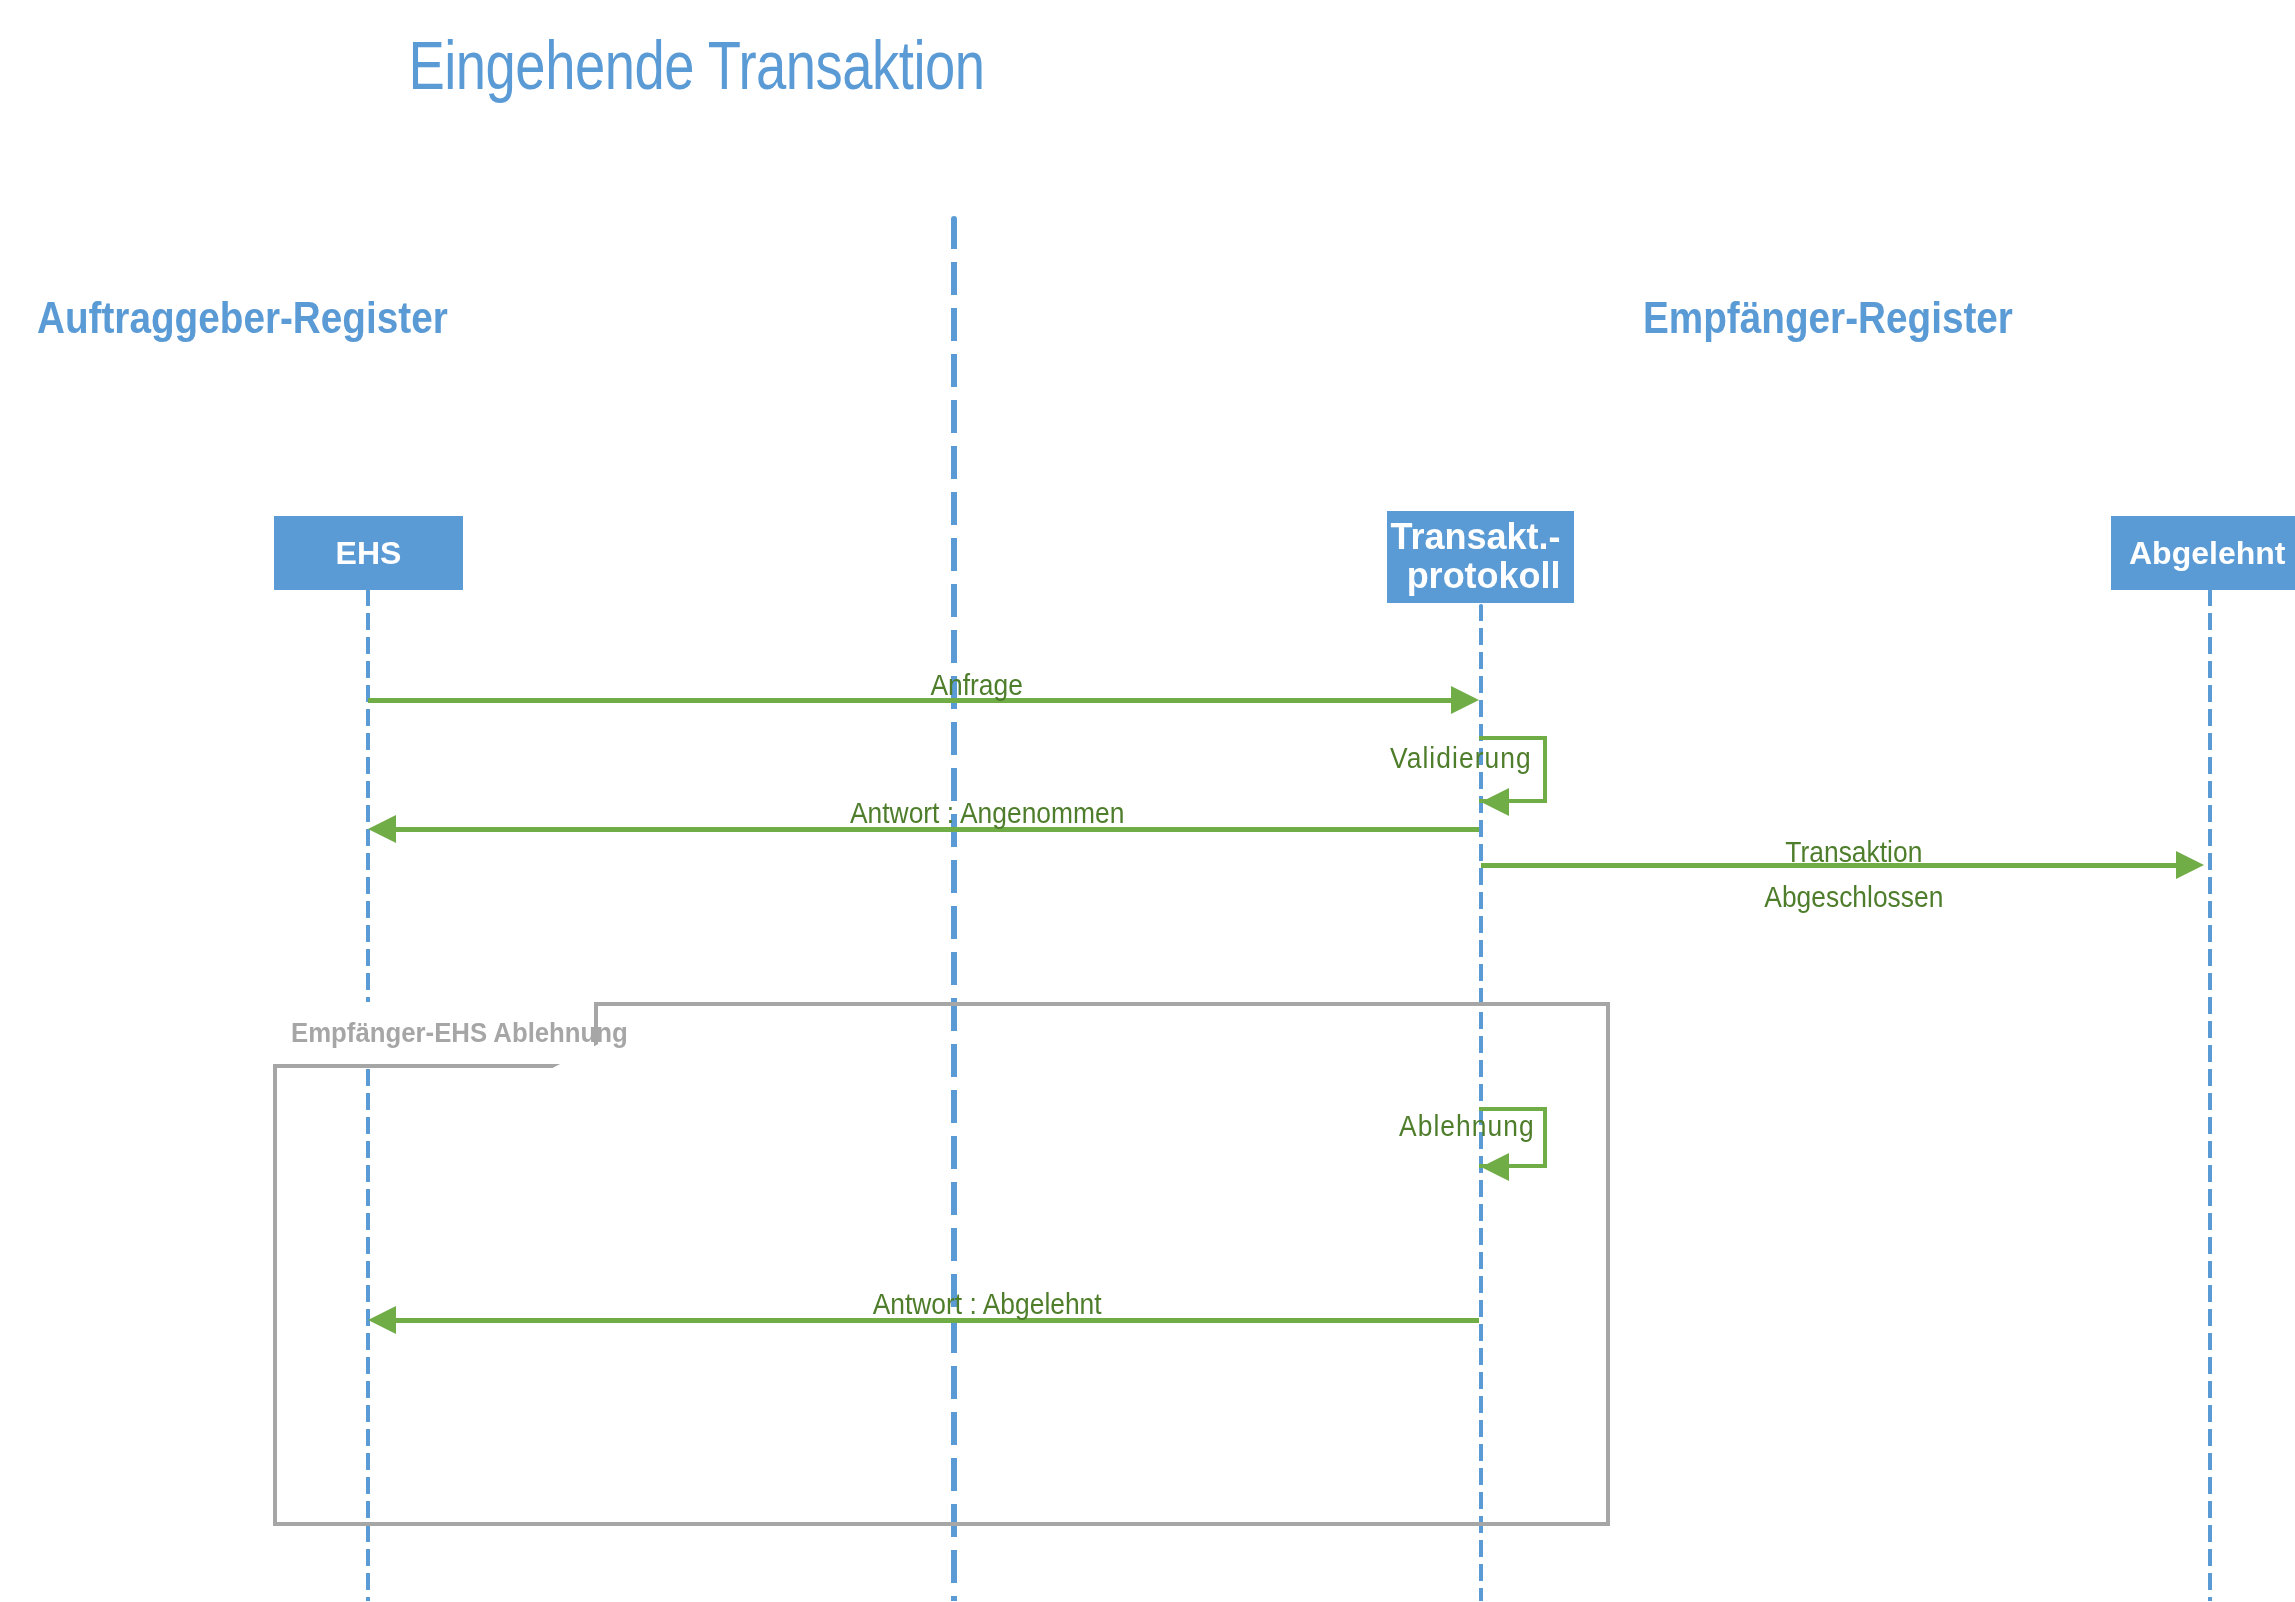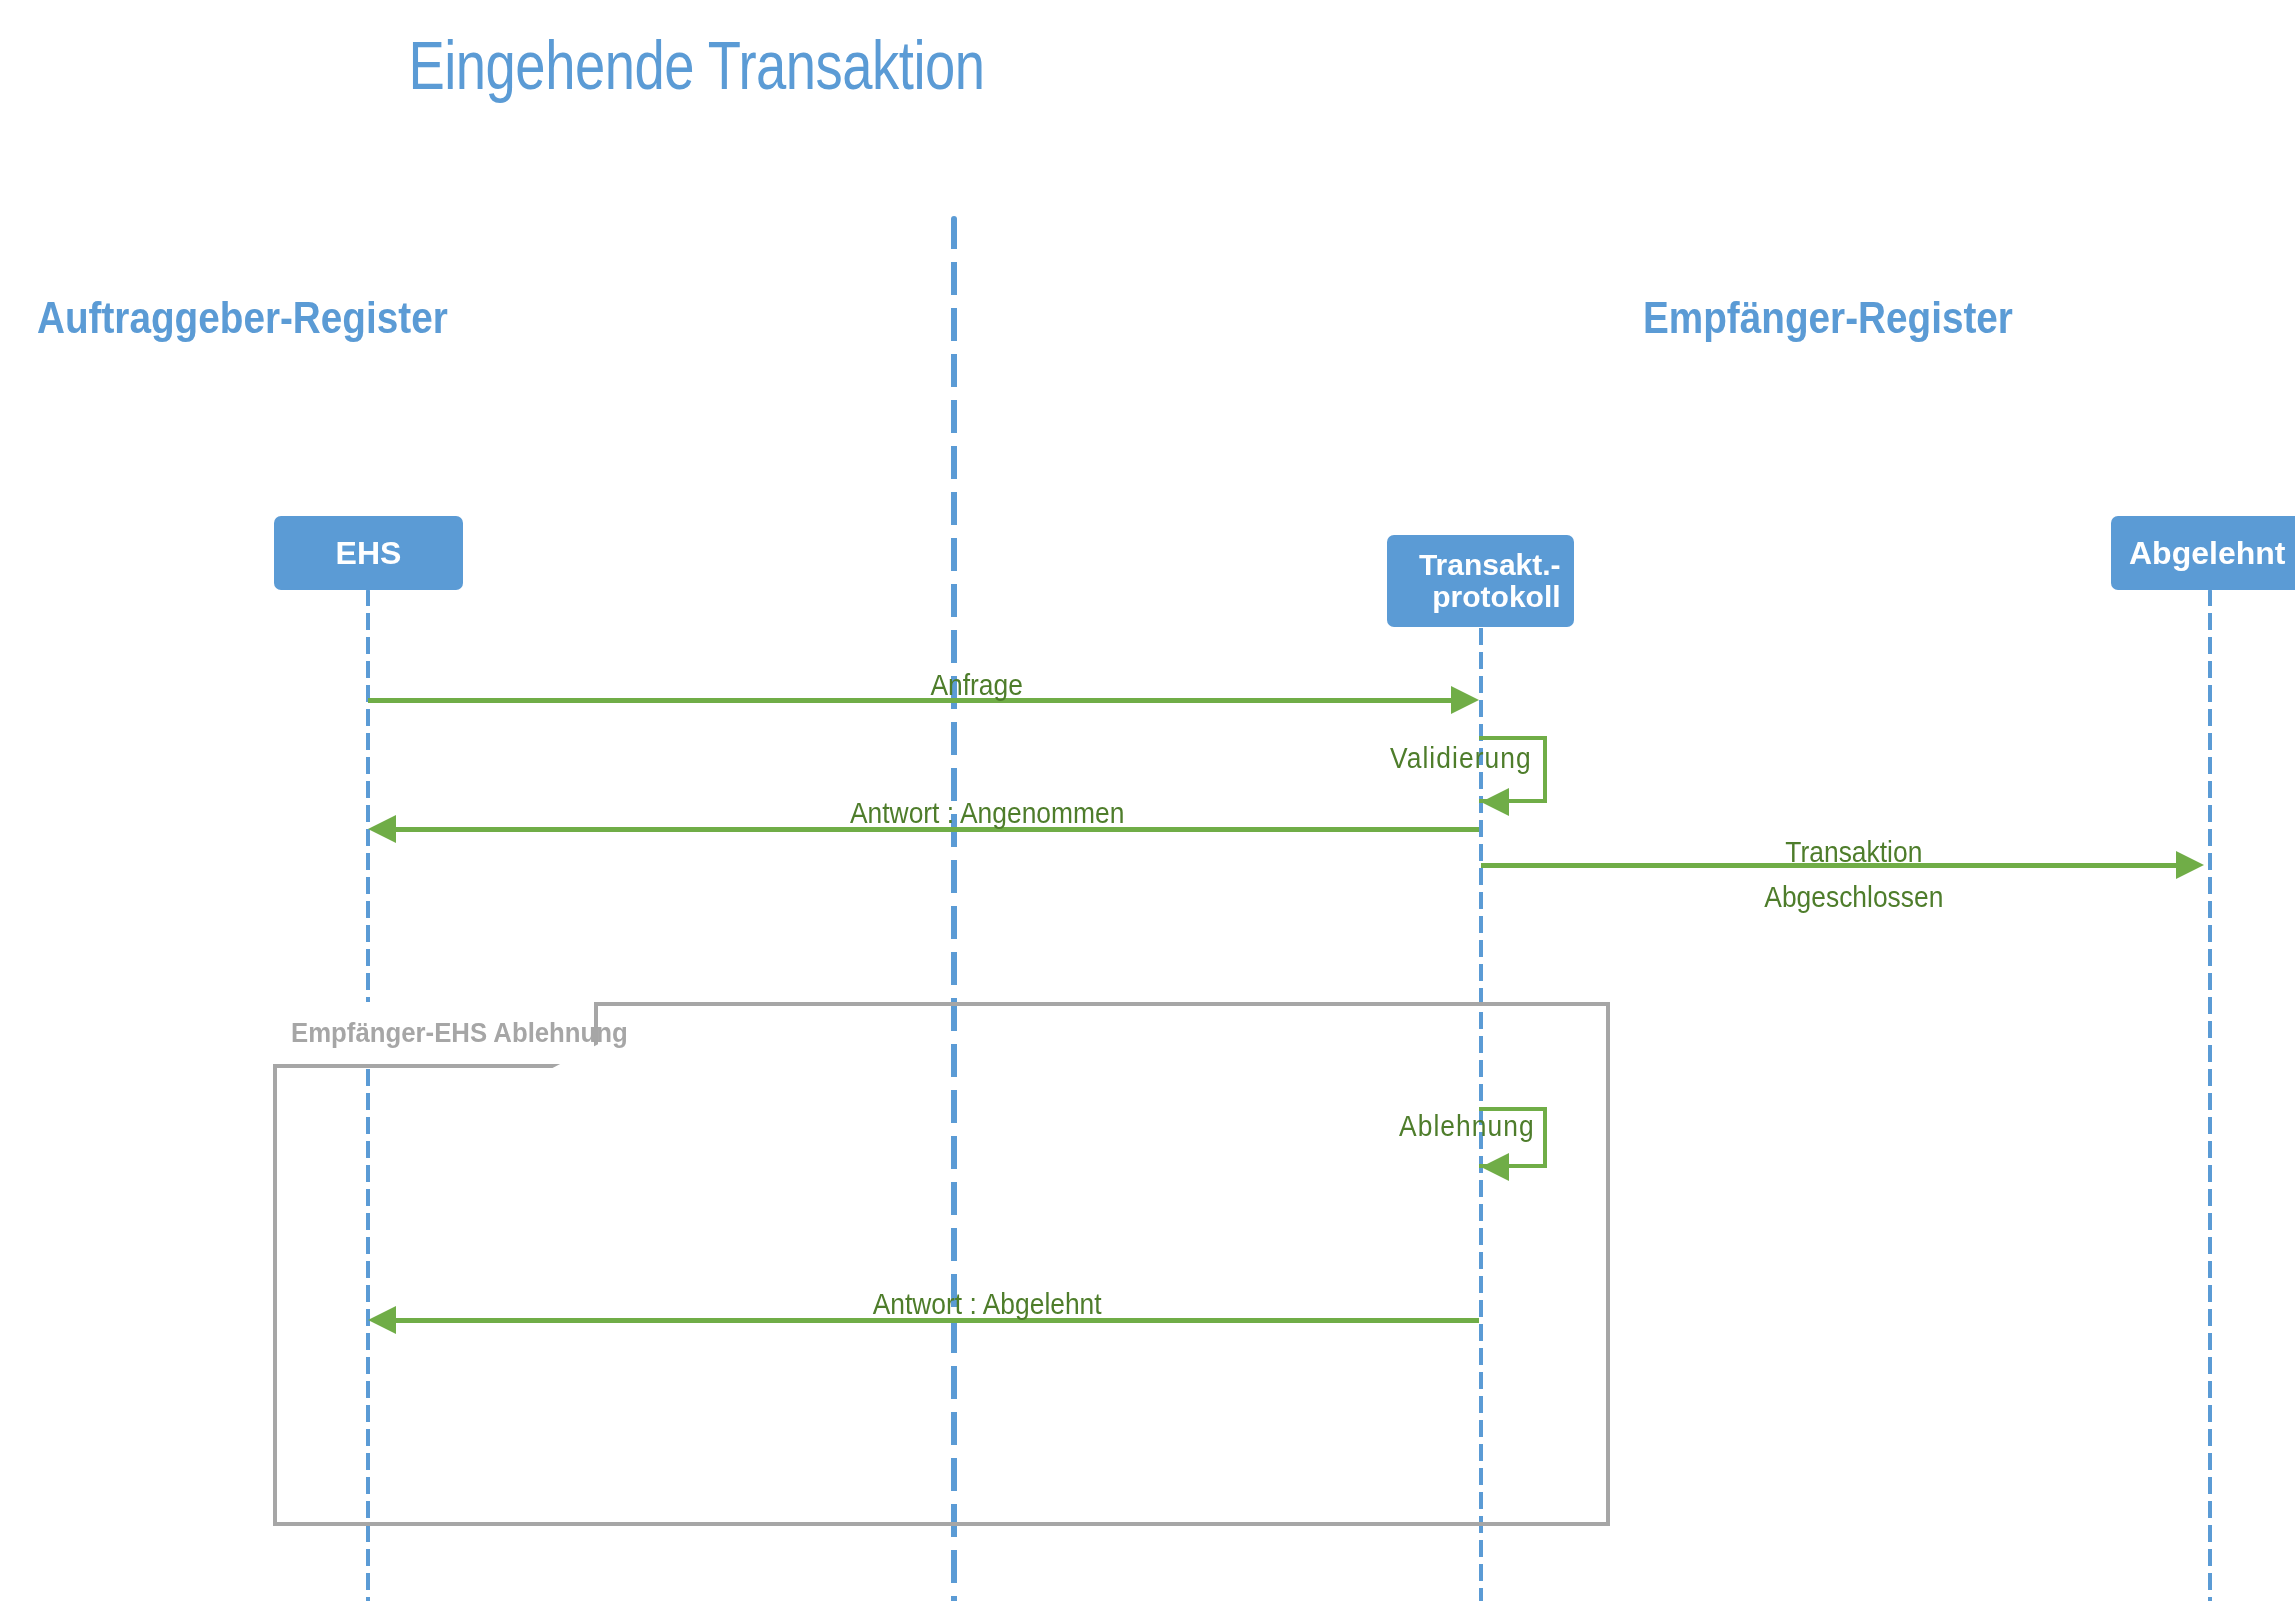--- a/index.html
+++ b/index.html
@@ -65,25 +65,24 @@
     background: #5B9BD5;
     color: #ffffff;
     font-family: "Liberation Sans", sans-serif;
     font-weight: bold;
     display: flex;
     align-items: center;
     justify-content: center;
     text-align: center;
     line-height: 1.08;
     box-sizing: border-box;
-    border-radius: 7px;
   }
   .pb-ehs       { left: 274px;  top: 516px; width: 189px; height: 74px; font-size: 32px; }
-  .pb-protokoll { left: 1387px; top: 511px; width: 187px; height: 92px; font-size: 30px;
-                  justify-content: flex-end; padding-right: 13.4px; text-align: right; margin-top: 24px; }
+  .pb-protokoll { left: 1387px; top: 511px; width: 187px; height: 92px; font-size: 36px;
+                  justify-content: flex-end; padding-right: 13.4px; text-align: right; }
   .pb-register  { left: 2111px; top: 516px; width: 201px; height: 74px; font-size: 32px;
                   justify-content: flex-start; padding-left: 18px; text-align: left; }
 
   
   .lifeline {
     position: absolute;
     width: 4.3px;
     background: repeating-linear-gradient(
       to bottom,
       #5B9BD5 0px, #5B9BD5 17px,

